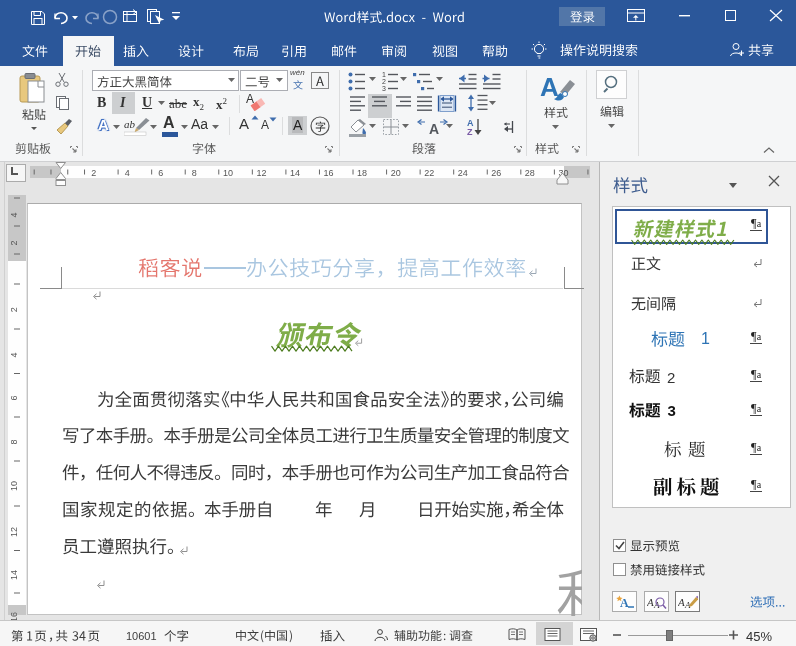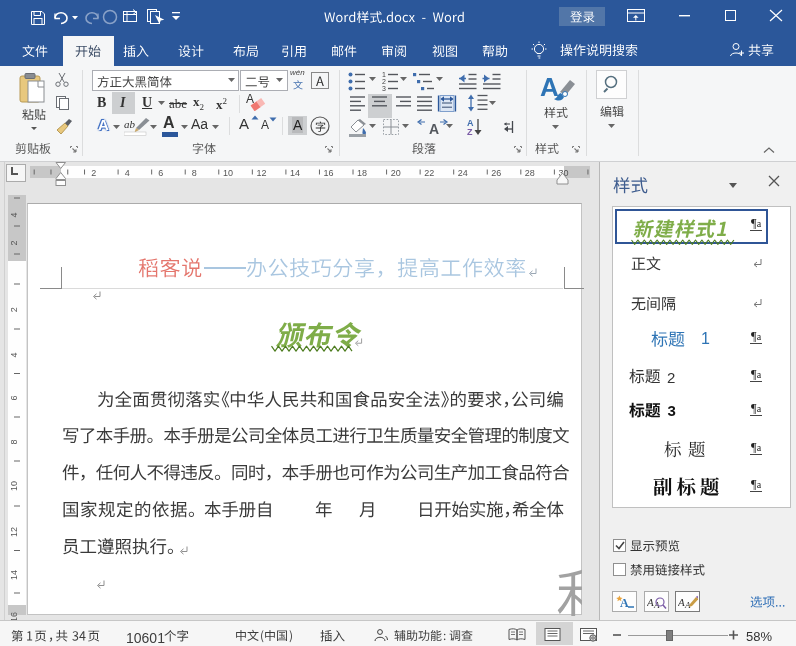--- a/index.html
+++ b/index.html
@@ -1170,21 +1170,21 @@
       <use href="#gR7b2c" x="0"></use>
       <use href="#gR0031" x="1200"></use>
       <use href="#gR9875" x="1864"></use>
       <use href="#gRff0c" x="2960"></use>
       <use href="#gR5171" x="3560"></use>
       <use href="#gR0033" x="4880"></use>
       <use href="#gR0034" x="5440"></use>
       <use href="#gR9875" x="6120"></use>
     </g>
   </svg>
-<div class="abs" style="left:126px;top:629.5px;font-family:'Liberation Sans',sans-serif;font-size:14px;color:#3d3d3d">10601</div>
+<div class="abs" style="left:126px;top:629.5px;font-family:'Liberation Sans',sans-serif;font-size:11px;color:#3d3d3d">10601</div>
 <svg class="t" style="left:159.5px;top:626.5px" width="35" height="18">
     <g fill="#3d3d3d" transform="translate(4.0,13.5) scale(0.012500,-0.012500)">
       <use href="#gR4e2a" x="0"></use>
       <use href="#gR5b57" x="1000"></use>
     </g>
   </svg>
 <svg class="t" style="left:231.0px;top:627.0px" width="76" height="17">
     <g fill="#3d3d3d" transform="translate(4.0,13.0) scale(0.012000,-0.012000)">
       <use href="#gR4e2d" x="0"></use>
       <use href="#gR6587" x="1000"></use>
@@ -1235,12 +1235,12 @@
     <path d="M10.5 10h5M13 7.5c1.5 1.5 1.5 3.5 0 5c-1.5-1.5-1.5-3.5 0-5" fill="none" stroke="#555" stroke-width="0.7"></path>
   </svg>
 <svg class="abs" style="left:612px;top:630px" width="12" height="10" viewBox="0 0 12 10">
     <path d="M1 5h8" stroke="#555" stroke-width="1.6"></path>
   </svg>
 <div class="abs" style="left:628px;top:635px;width:100px;height:1px;background:#9a9a9a"></div>
 <div class="abs" style="left:666px;top:630px;width:7px;height:11px;background:#7e7e7e;border:1px solid #666"></div>
 <svg class="abs" style="left:728px;top:629px" width="12" height="12" viewBox="0 0 12 12">
     <path d="M1 6h9M5.5 1.5v9" stroke="#555" stroke-width="1.6"></path>
   </svg>
-<div class="abs" style="left:746px;top:629px;font-family:'Liberation Sans',sans-serif;font-size:13px;color:#333">58%</div>
+<div class="abs" style="left:746px;top:629px;font-family:'Liberation Sans',sans-serif;font-size:13px;color:#333">45%</div>
 </body></html>

